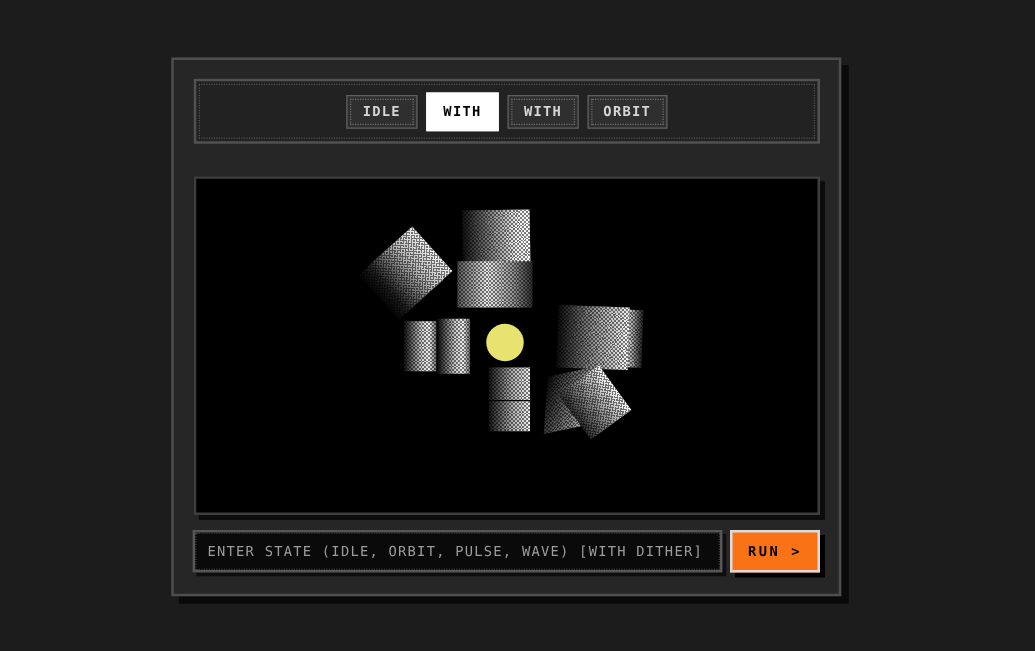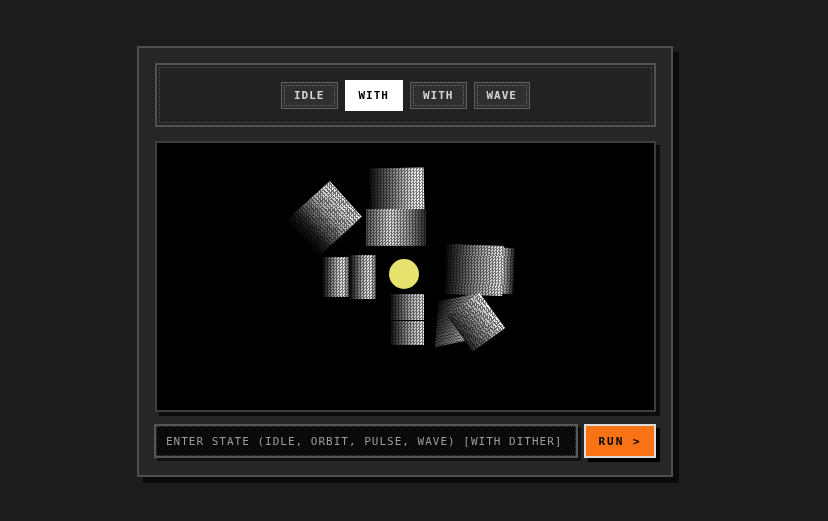--- a/index.html
+++ b/index.html
@@ -20,21 +20,21 @@
   .dotted-inset { position: relative; }
   .dotted-inset::before {
     content: '';
     position: absolute; inset: 2px;
     border: 1px dotted #4f4f4f;
     pointer-events: none;
   }
   .tabbar {
     position: absolute;
     left: 16px; top: 15px;
-    width: 501px; height: 64px;
+    width: 501px; height: 52px;
     background: #222222;
     border: 2px solid #525252;
     display: flex;
     align-items: center;
     justify-content: center;
     gap: 7px;
   }
   .tab-btn {
     background: #2f2f2f;
     border: 1px solid #606060;
@@ -117,21 +117,21 @@
 </style>
 </head>
 <body>
 
 <div class="panel">
 
   <div class="tabbar dotted-inset">
     <button class="tab-btn">IDLE</button>
     <button class="tab-btn active">WITH</button>
     <button class="tab-btn">WITH</button>
-    <button class="tab-btn">WAVE</button>
+    <button class="tab-btn">ORBIT</button>
   </div>
 
   <div class="stage" id="stage">
 
   <div class="cube" style="left: 213px; top: 25px; width: 54px; height: 43px; transform: rotate(-1deg); background: linear-gradient(90deg, rgb(16, 16, 16), rgb(138, 138, 138) 45%, rgb(237, 237, 237) 80%, rgb(255, 255, 255));"></div>
       <div class="cube" style="left: 209px; top: 66px; width: 60px; height: 37px; transform: rotate(0deg); background: linear-gradient(90deg, rgb(85, 85, 85), rgb(232, 232, 232) 40%, rgb(154, 154, 154) 72%, rgb(46, 46, 46));"></div>
       <div class="cube" style="left: 140px; top: 55px; width: 48px; height: 48px; transform: rotate(-42deg); background: linear-gradient(90deg, rgb(5, 5, 5), rgb(119, 119, 119));"></div>
       <div class="cube" style="left: 147px; top: 48px; width: 48px; height: 48px; transform: rotate(-42deg); background: linear-gradient(90deg, rgb(26, 26, 26), rgb(189, 189, 189) 60%, rgb(240, 240, 240));"></div>
       <div class="cube" style="left: 166px; top: 114px; width: 26px; height: 40px; transform: rotate(0deg); background: linear-gradient(90deg, rgb(14, 14, 14), rgb(201, 201, 201) 55%, rgb(241, 241, 241) 78%, rgb(107, 107, 107));"></div>
       <div class="cube" style="left: 193px; top: 112px; width: 26px; height: 44px; transform: rotate(0deg); background: linear-gradient(90deg, rgb(14, 14, 14), rgb(201, 201, 201) 55%, rgb(241, 241, 241) 78%, rgb(107, 107, 107));"></div>

